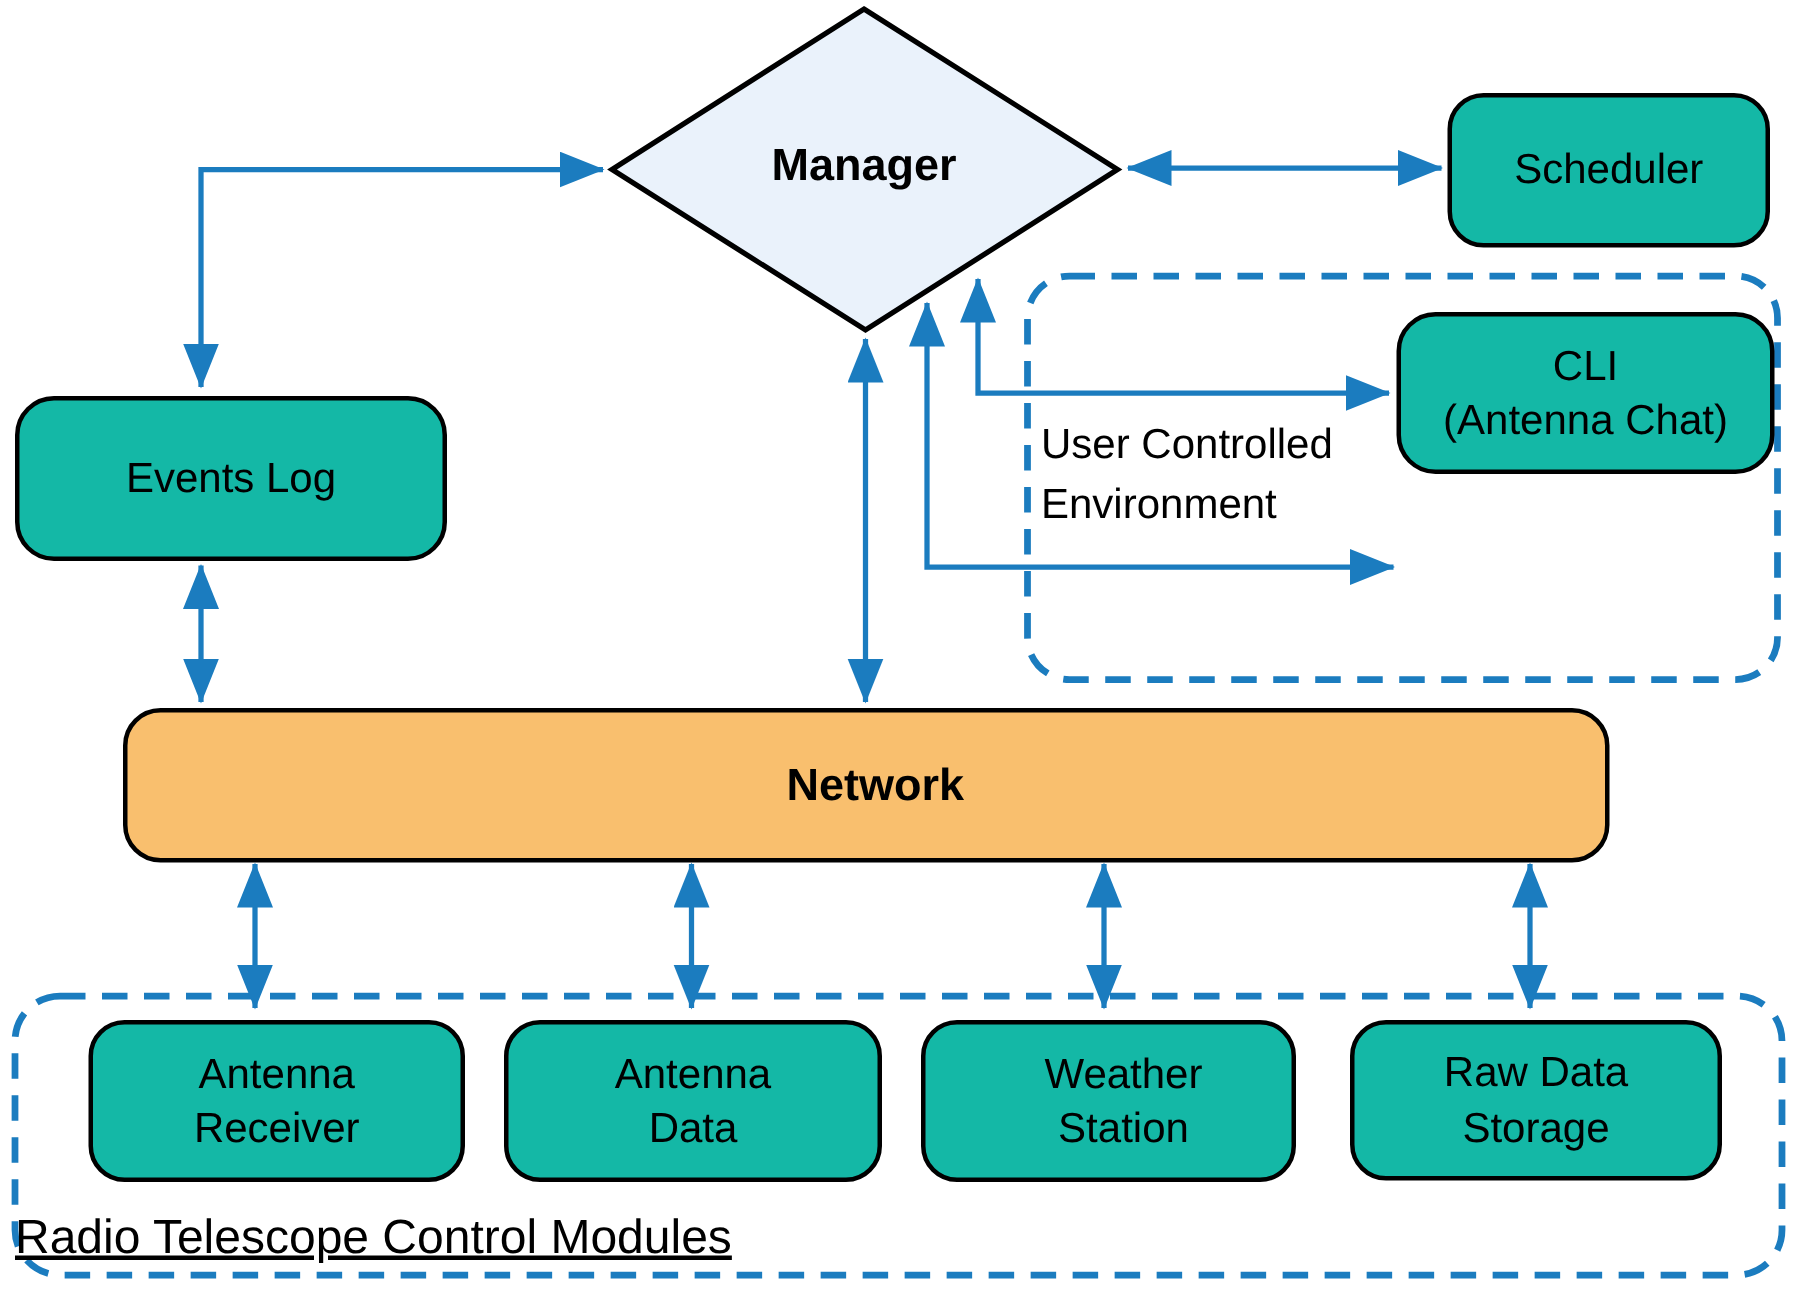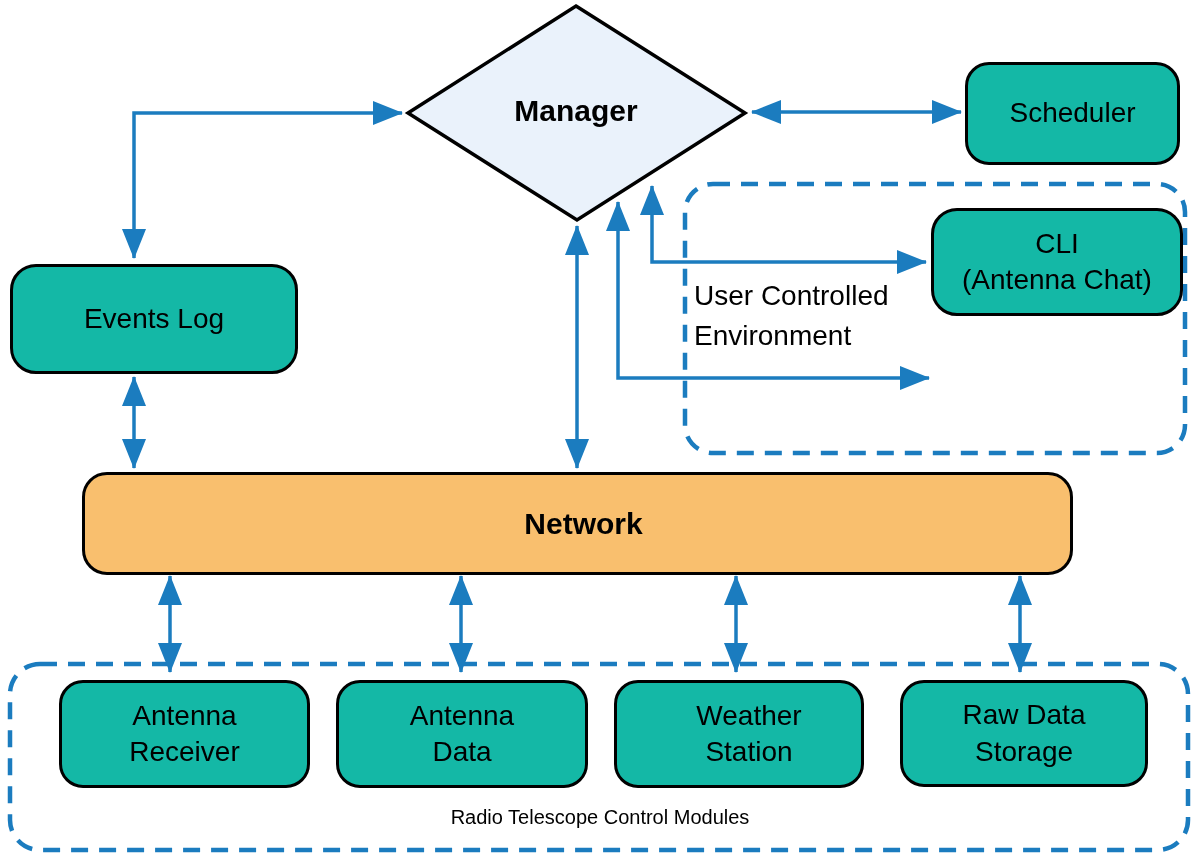--- a/index.html
+++ b/index.html
@@ -76,22 +76,23 @@
   .uce-label {
     position: absolute;
     left: 694px; top: 276px; width: 245px;
     font-size: 28px;
     line-height: 1.42;
     text-align: left;
   }
   .rtcm-label {
     position: absolute;
     left: 10px; top: 806px; width: 1180px;
-    text-align: center;
-    font-size: 20px;
+    text-align: left;
+    font-size: 32px;
+    text-decoration: underline;
   }
 </style>
 </head>
 <body>
 
 <div class="stage">
 
   <svg class="layer" viewBox="0 0 1200 862">
     <defs>
       <marker id="ah" markerUnits="userSpaceOnUse" markerWidth="34" markerHeight="26" refX="29" refY="12" orient="auto-start-reverse">

